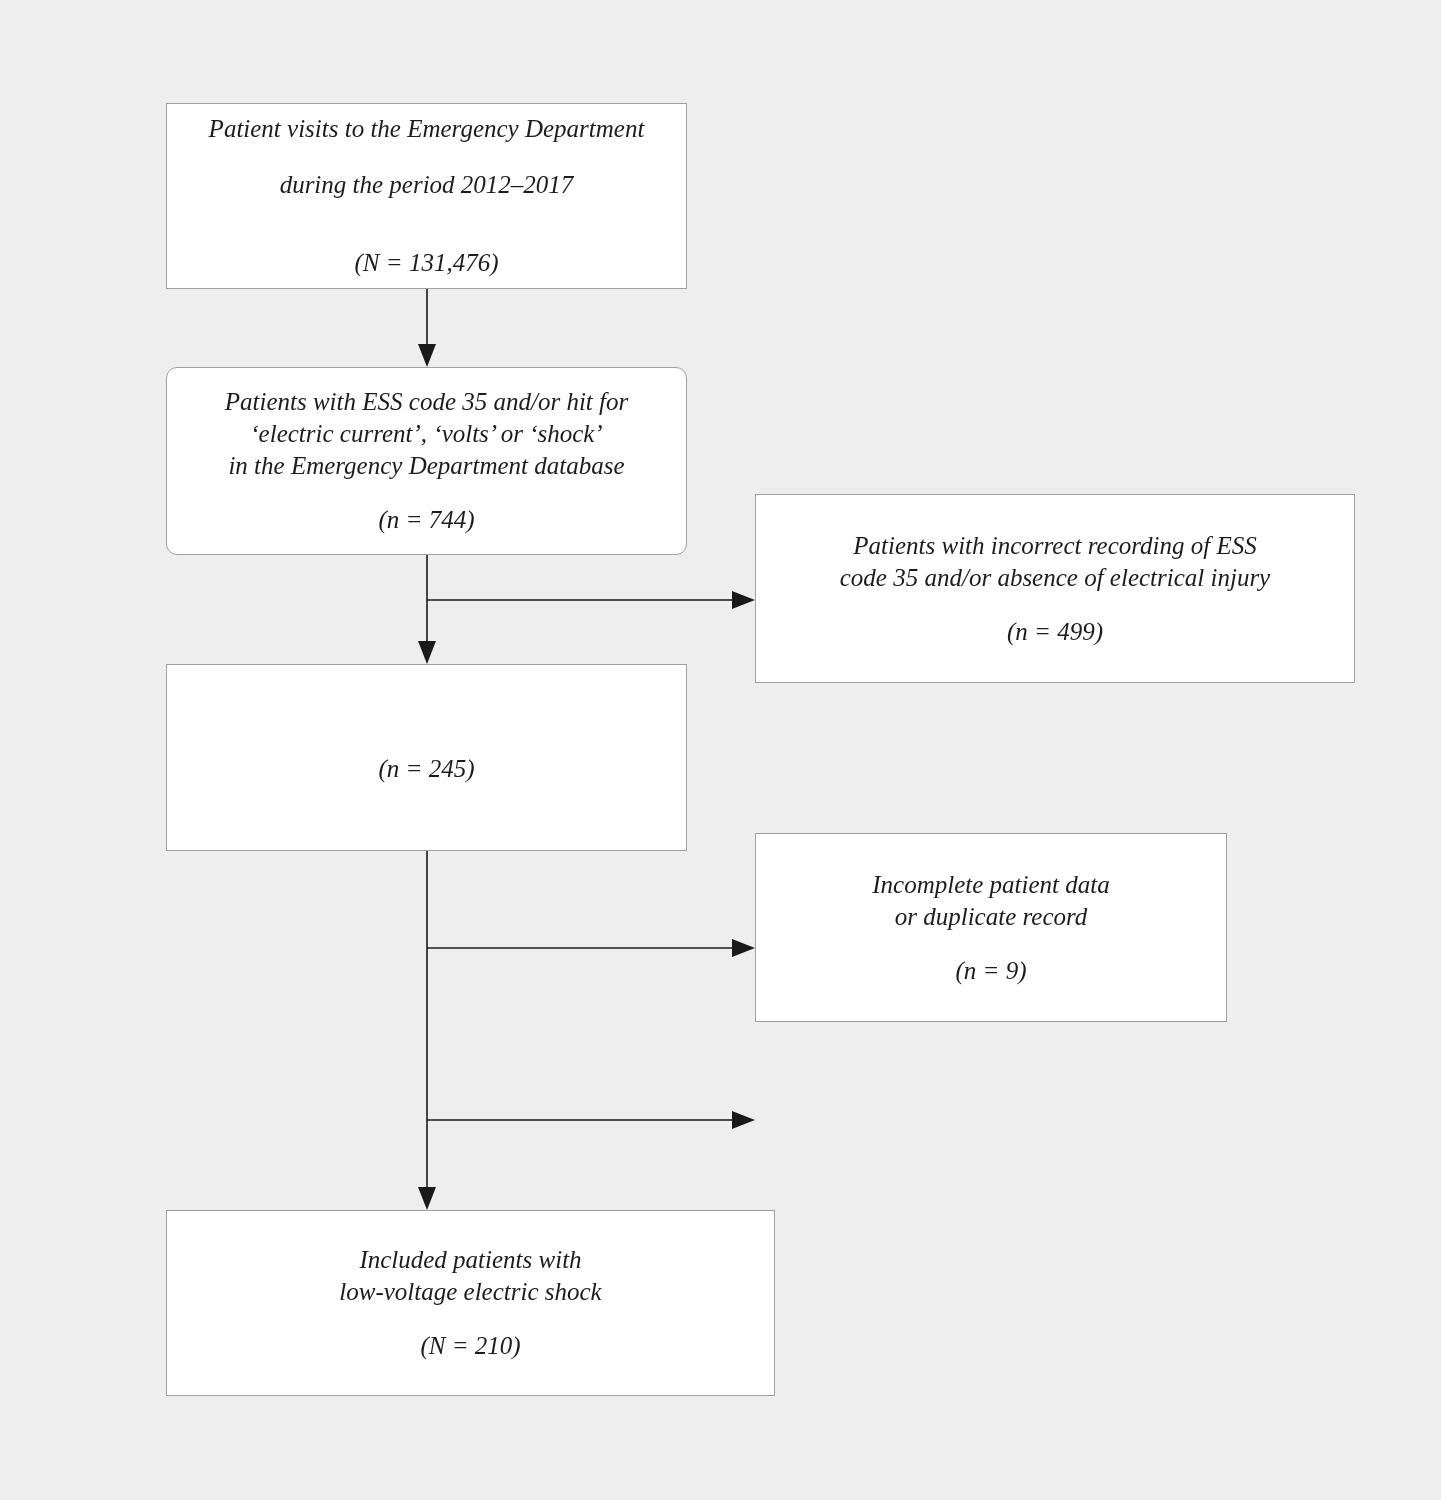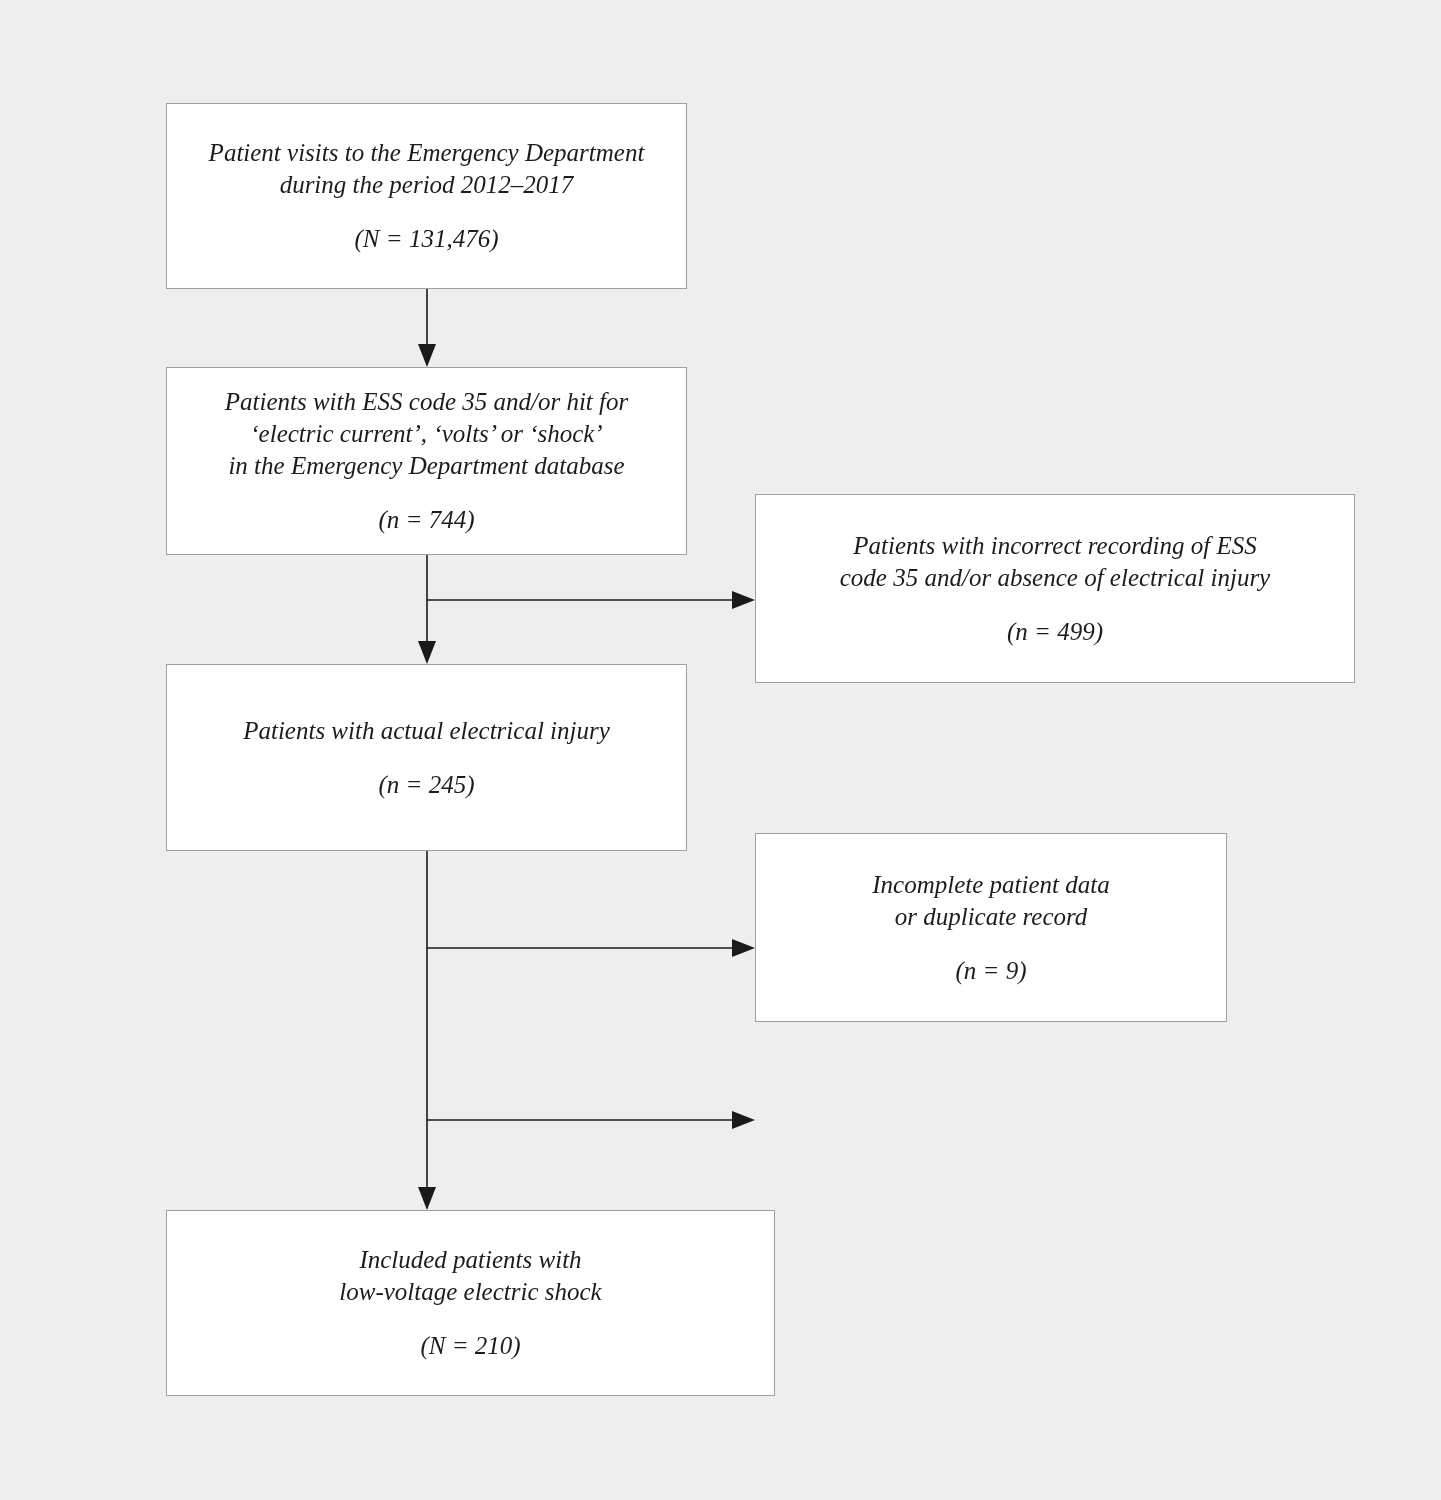--- a/index.html
+++ b/index.html
@@ -30,22 +30,22 @@
     line-height: 32px;
   }
   .box .line {
     display: block;
     white-space: nowrap;
   }
   .box .count {
     margin-top: 22px;
     white-space: nowrap;
   }
-  .box-visits     { left: 166px; top: 103px;  width: 521px; height: 186px; }
-  .box-ess        { left: 166px; top: 367px;  width: 521px; height: 188px; }
+  .box-visits     { left: 166px; top: 103px;  width: 521px; height: 186px; gap: 24px; }
+  .box-ess        { left: 166px; top: 367px;  width: 521px; height: 188px; border-radius: 11px; }
   .box-actual     { left: 166px; top: 664px;  width: 521px; height: 187px; }
   .box-included   { left: 166px; top: 1210px; width: 609px; height: 186px; }
   .box-incorrect  { left: 755px; top: 494px;  width: 600px; height: 189px; text-align: center; }
   .box-incomplete { left: 755px; top: 833px;  width: 472px; height: 189px; }
   .box-highvolt   { left: 755px; top: 1046px; width: 519px; height: 189px; }
   svg.connectors {
     position: absolute;
     left: 0; top: 0;
     pointer-events: none;
   }
@@ -91,21 +91,20 @@
     <span class="count">(n = 744)</span>
   </div>
 
   <div class="box box-incorrect">
     <span class="line">Patients with incorrect recording of ESS</span>
     <span class="line">code 35 and/or absence of electrical injury</span>
     <span class="count">(n = 499)</span>
   </div>
 
   <div class="box box-actual">
-    <span class="line">Patients with actual electrical injury</span>
     <span class="count">(n = 245)</span>
   </div>
 
   <div class="box box-incomplete">
     <span class="line">Incomplete patient data</span>
     <span class="line">or duplicate record</span>
     <span class="count">(n = 9)</span>
   </div>
 
 

